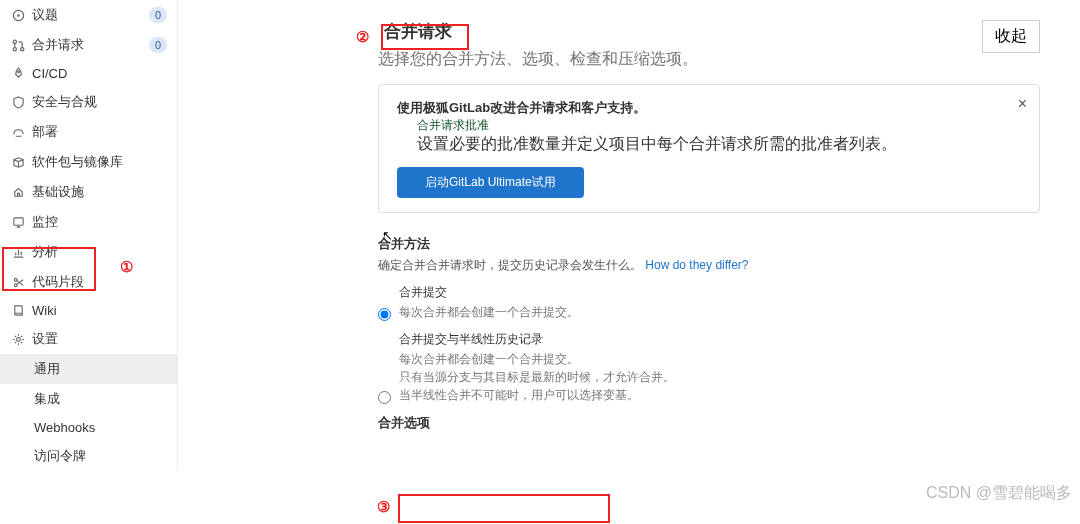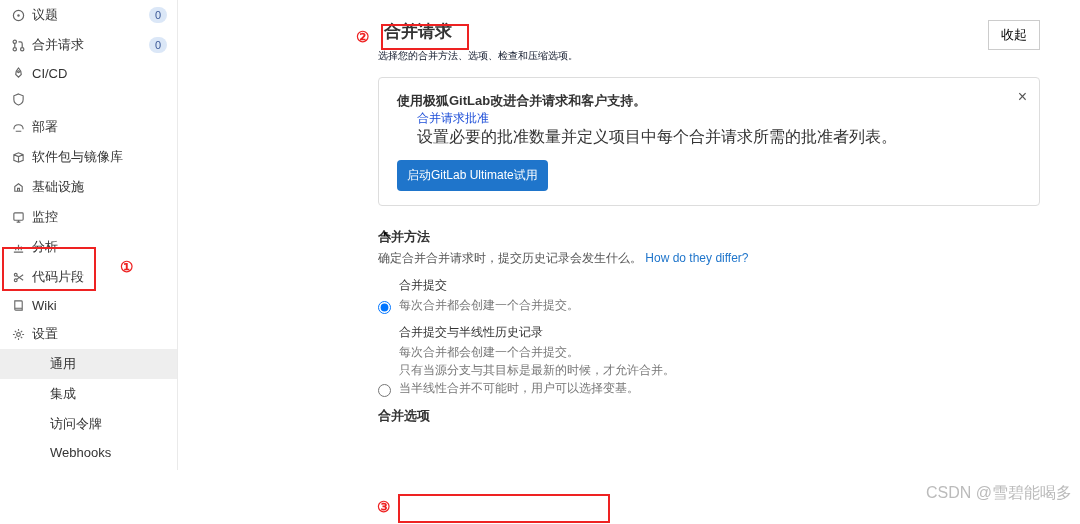--- a/index.html
+++ b/index.html
@@ -2,35 +2,35 @@
 <html><head>
 <meta charset="utf-8">
 <style>
 *{box-sizing:border-box;margin:0;padding:0}
 body{font-family:-apple-system,"Segoe UI","Microsoft YaHei",sans-serif;font-size:13px;color:#333;background:#fff;width:1080px;height:524px;overflow:hidden;position:relative}
 .sidebar{position:absolute;left:0;top:0;width:178px;height:470px;border-right:1px solid #eaeaea;overflow-y:auto}
 .si{display:flex;align-items:center;padding:6px 10px;cursor:pointer;position:relative}
 .si .ic{width:16px;display:inline-flex;justify-content:center;color:#666;font-size:12px}
 .si .lb{margin-left:6px;flex:1;color:#333}
 .si .bd{background:#dbe7f7;color:#3b5998;border-radius:10px;padding:0 6px;font-size:11px;line-height:16px}
-.sub{padding-left:44px}
+.sub{padding-left:28px}
 .active{background:#eee}
 .redbox{border:2px solid #e22;position:absolute;pointer-events:none}
 .rcirc{color:#e22;font-weight:bold;font-size:15px;position:absolute}
 .main{position:absolute;left:178px;top:0;right:0;bottom:0;padding:20px 40px 0 200px;overflow-y:auto}
 .hdr{display:flex;justify-content:space-between;align-items:flex-start;margin-bottom:14px}
 .title{font-size:17px;font-weight:bold;padding:3px 6px}
-.sub-t{color:#0f172a;font-size:10px;margin-top:6px}
-.collapse-btn{background:#fff;border:1px solid #ccc;border-radius:0;padding:5px 12px;font-size:13px;cursor:pointer}
+.sub-t{color:#737373;font-size:16px;margin-top:6px}
+.collapse-btn{background:#fff;border:1px solid #ccc;border-radius:0;padding:5px 12px;font-size:16px;cursor:pointer}
 .promo{border:1px solid #ddd;border-radius:4px;padding:14px 18px;position:relative;margin-bottom:22px}
 .promo .cls{position:absolute;right:12px;top:10px;cursor:pointer;font-size:16px;color:#555}
 .promo h4{font-size:13px;font-weight:bold;}
-.promo .lnk{color:#1d4ed8;font-size:12px}
+.promo .lnk{color:#14532d;font-size:12px}
 .promo .desc{font-size:16px;color:#333;margin-bottom:12px;margin-left:20px}
-.btn-primary{background:#1f75cb;color:#fff;border:none;border-radius:4px;padding:7px 10px;font-size:12px;cursor:pointer}
+.btn-primary{background:#1f75cb;color:#fff;border:none;border-radius:4px;padding:7px 28px;font-size:12px;cursor:pointer}
 .sect{margin-bottom:4px}
 .sect h4{font-size:13px;font-weight:bold;margin-bottom:4px}
 .sect .hint{font-size:12px;color:#555;margin-bottom:10px}
 .sect .hint a{color:#1f75cb;text-decoration:none}
 .opt{display:flex;align-items:flex-end;margin-bottom:10px}
 .opt input{margin-top:2px;margin-right:8px}
 .opt .ol{font-size:12px}
 .opt .od{font-size:12px;color:#777;margin-top:2px;line-height:1.5}
 .watermark{position:absolute;right:8px;bottom:20px;font-size:16px;color:#bbb}
 .cursor{position:absolute;left:382px;top:228px;font-size:13px;color:#000;pointer-events:none}
@@ -70,20 +70,21 @@
         </svg>
       </span>
       <span class="lb">CI/CD</span>
     </div>
   <div class="si">
       <span class="ic">
         <svg width="13" height="13" viewBox="0 0 14 14" fill="none" stroke="#666" stroke-width="1.2">
           <path d="M7 1l5 2v4c0 3-2 5-5 6-3-1-5-3-5-6V3z"></path>
         </svg>
       </span>
+      <span class="lb">安全与合规</span>
     </div>
   <div class="si">
       <span class="ic">
         <svg width="13" height="13" viewBox="0 0 14 14" fill="none" stroke="#666" stroke-width="1.2">
           <path d="M2 9c0-3 2-5 5-5s5 2 5 5M4 11h6"></path>
         </svg>
       </span>
       <span class="lb">部署</span>
     </div>
   <div class="si">
@@ -146,24 +147,24 @@
       </span>
       <span class="lb">设置</span>
     </div>
   <div class="si sub active">
       <span class="lb">通用</span>
     </div>
   <div class="si sub">
       <span class="lb">集成</span>
     </div>
   <div class="si sub">
+      <span class="lb">Webhooks</span>
+    </div>
+  <div class="si sub">
       <span class="lb">访问令牌</span>
-    </div>
-  <div class="si sub">
-      <span class="lb">Webhooks</span>
     </div>
   <div class="si sub">
       <span class="lb">仓库</span>
     </div>
   <div class="si sub">
       <span class="lb">CI/CD</span>
     </div>
 
 </div>
 

